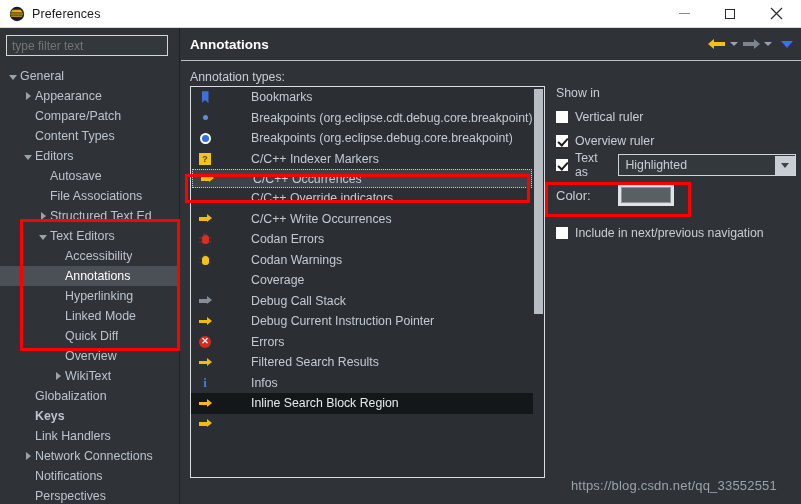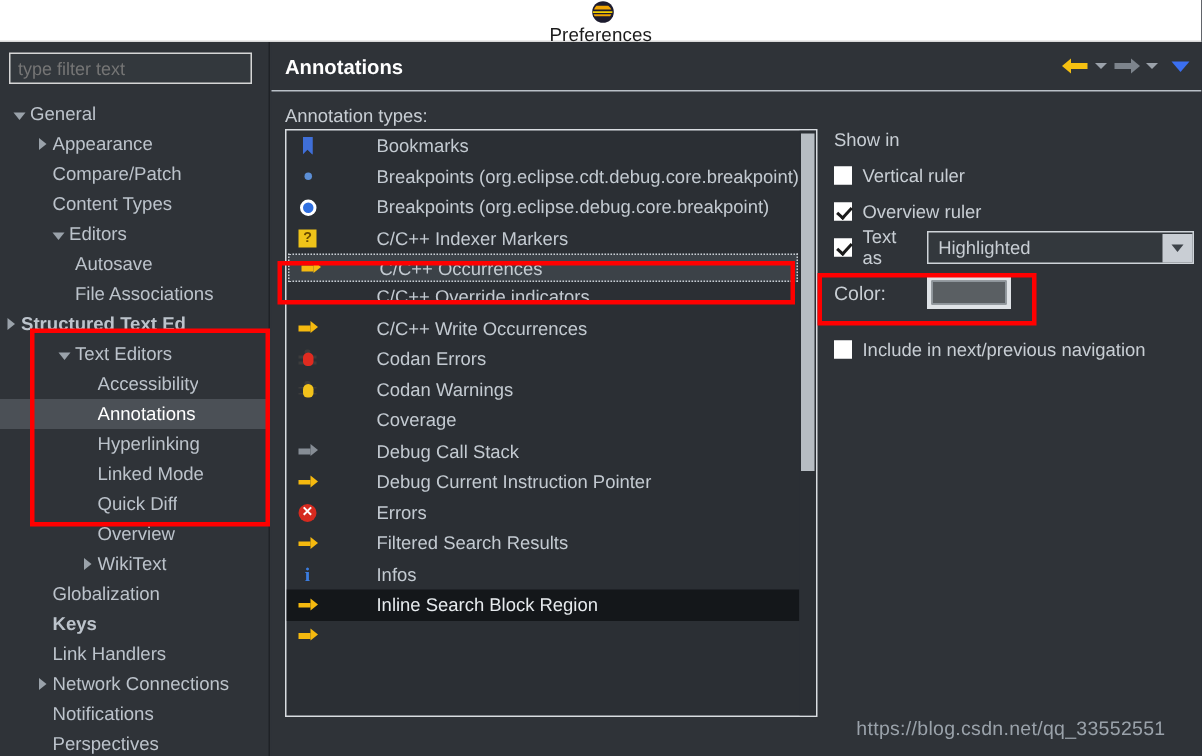--- a/index.html
+++ b/index.html
@@ -15,21 +15,20 @@
     background: #2f3338;
   }
 
   
   .titlebar {
     position: absolute; left: 0; top: 0;
     width: 801px; height: 28px;
     background: #ffffff;
     display: flex; align-items: center;
     border-bottom: 1px solid #d8d8d8;
-    flex-direction: column;
   }
   .title-icon {
     width: 16px; height: 16px; margin-left: 9px; margin-right: 7px;
     position: relative; flex: none;
   }
   .title-text {
     font-size: 12.5px; color: #1b1b1b; letter-spacing: 0.1px;
   }
   .win-btns {
     margin-left: auto; display: flex; height: 28px;
@@ -381,35 +380,35 @@
           <span class="tlabel">Appearance</span>
         </div>
         <div class="tnode" style="padding-left: 21px;">
           <span class="twist"></span>
           <span class="tlabel">Compare/Patch</span>
         </div>
         <div class="tnode" style="padding-left: 21px;">
           <span class="twist"></span>
           <span class="tlabel">Content Types</span>
         </div>
-        <div class="tnode" style="padding-left: 32px; text-align: right;">
+        <div class="tnode" style="padding-left: 21px; text-align: right;">
           <span class="twist">
             <span class="tri-d"></span>
           </span>
           <span class="tlabel">Editors</span>
         </div>
         <div class="tnode" style="padding-left: 36px;">
           <span class="twist"></span>
           <span class="tlabel">Autosave</span>
         </div>
         <div class="tnode" style="padding-left: 36px;">
           <span class="twist"></span>
           <span class="tlabel">File Associations</span>
         </div>
-        <div class="tnode" style=" font-weight: bold;">
+        <div class="tnode" style="padding-left: 36px;">
           <span class="twist">
             <span class="tri-r"></span>
           </span>
           <span class="tlabel">Structured Text Ed</span>
         </div>
         <div class="tnode" style="padding-left: 36px;">
           <span class="twist">
             <span class="tri-d"></span>
           </span>
           <span class="tlabel">Text Editors</span>

